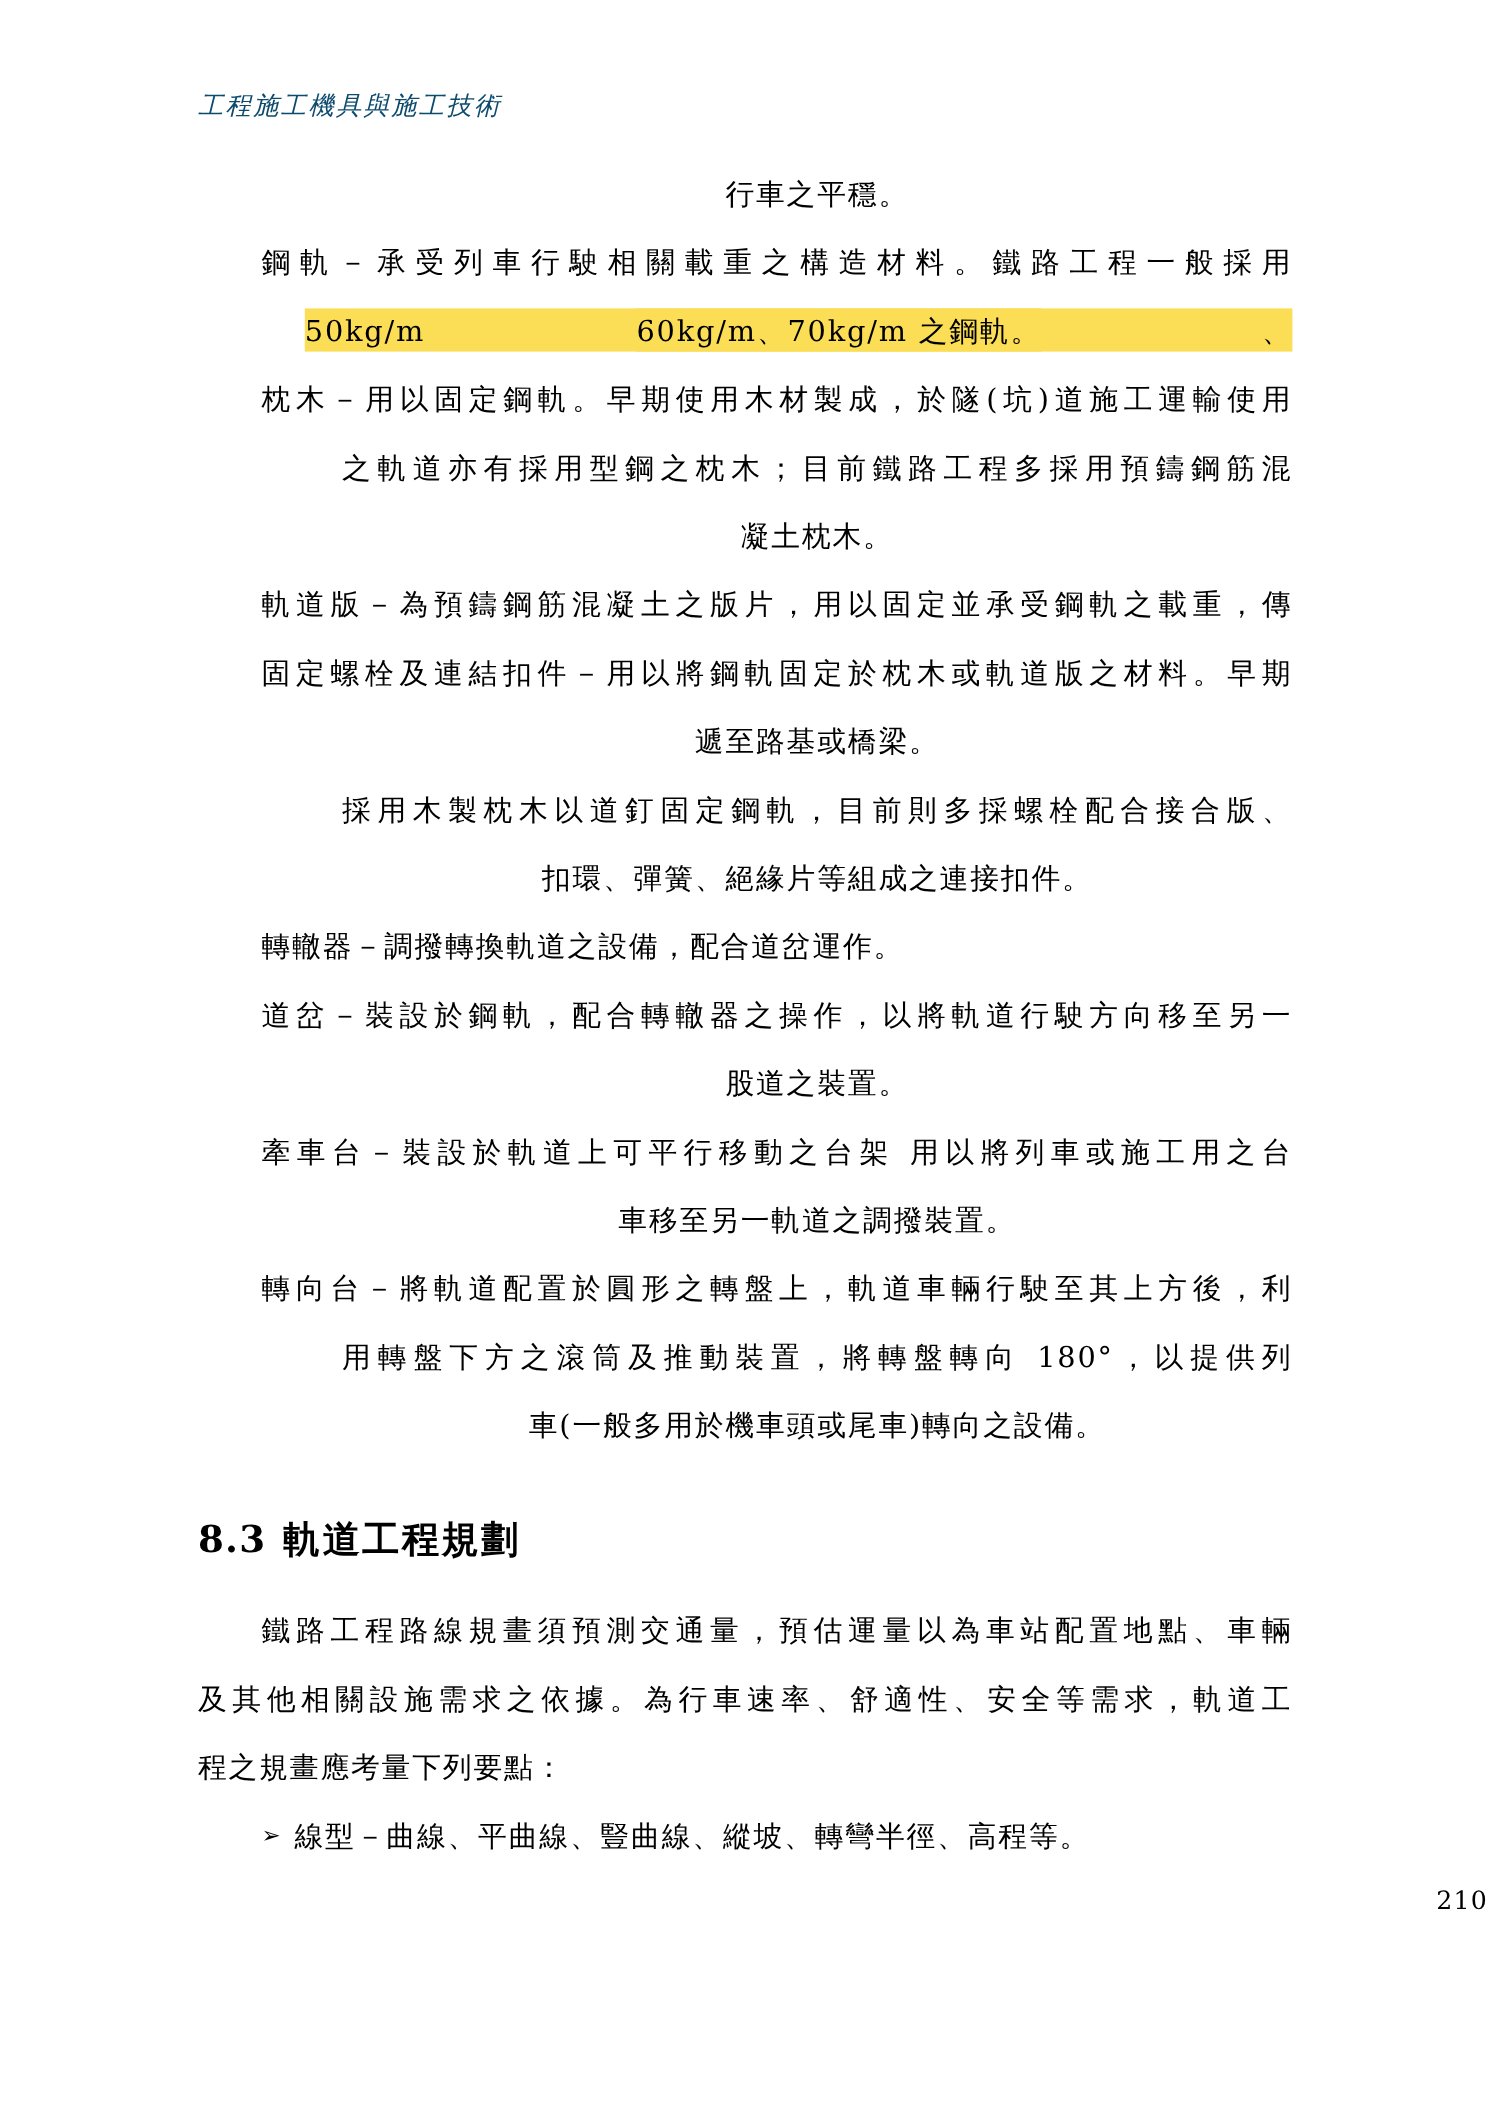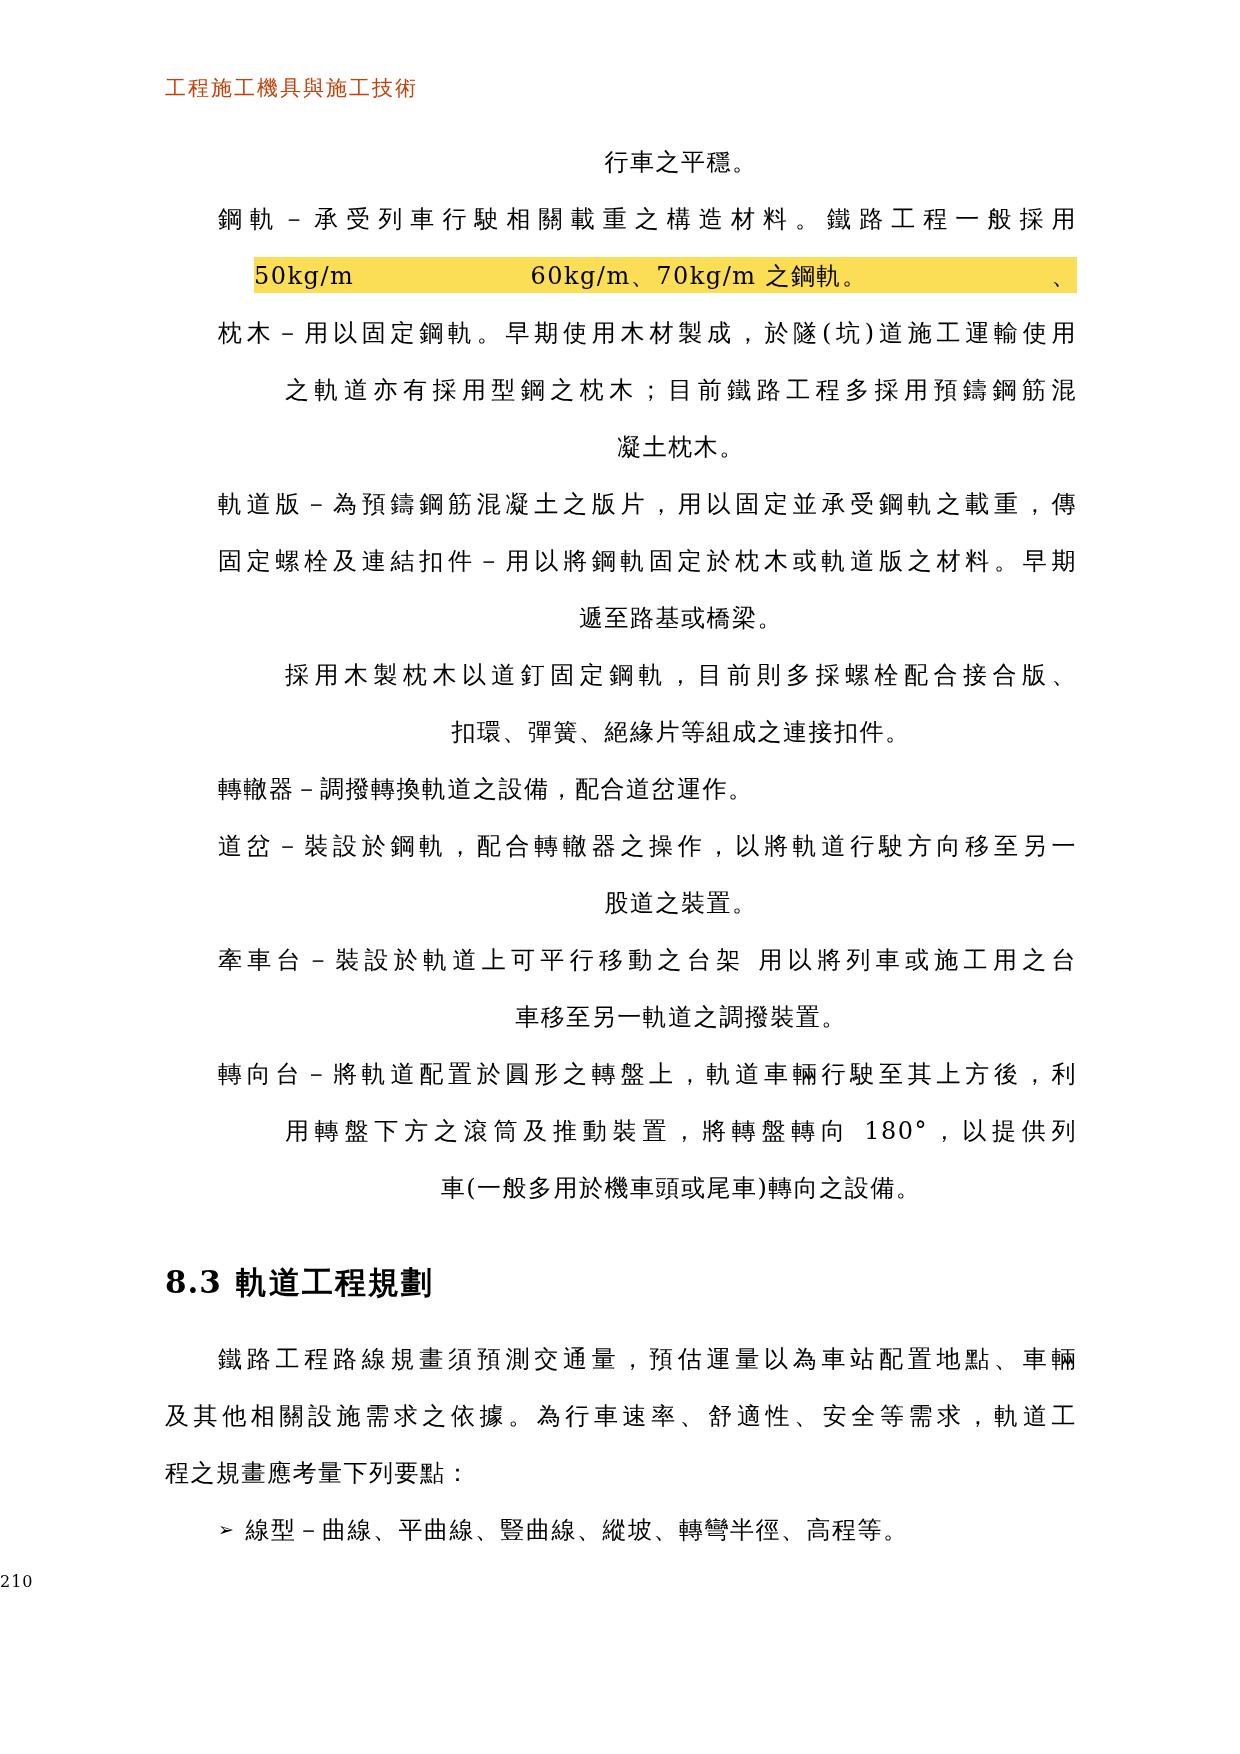--- a/index.html
+++ b/index.html
@@ -11,21 +11,22 @@
     font-family:"DejaVu Serif","Liberation Serif",serif;
     color:#000;
     overflow:hidden;
   }
   .hdr{
     position:absolute;
     left:165px;
     top:74px;
     font-size:21px;
     letter-spacing:2px;
-    color:#c2410c;
+    color:#0c4a6e;
+    font-style:italic;
   }
   .content{
     position:absolute;
     left:165px;
     top:134px;
     width:912px;
     font-size:24px;
     letter-spacing:1.5px;
   }
   .line{
@@ -70,22 +71,22 @@
     font-size:19px;
     margin-right:10px;
     position:relative;
     top:-2px;
   }
   .ftr{
     position:absolute;
     left:0;
     top:1572px;
     width:100%;
-    text-align:left;
-    font-size:16px;
+    text-align:right;
+    font-size:21px;
     letter-spacing:1px;
   }
 </style>
 </head>
 <body>
 
 <div class="page">
 
   <div class="hdr">
     <span>工程施工機具與施工技術</span>

